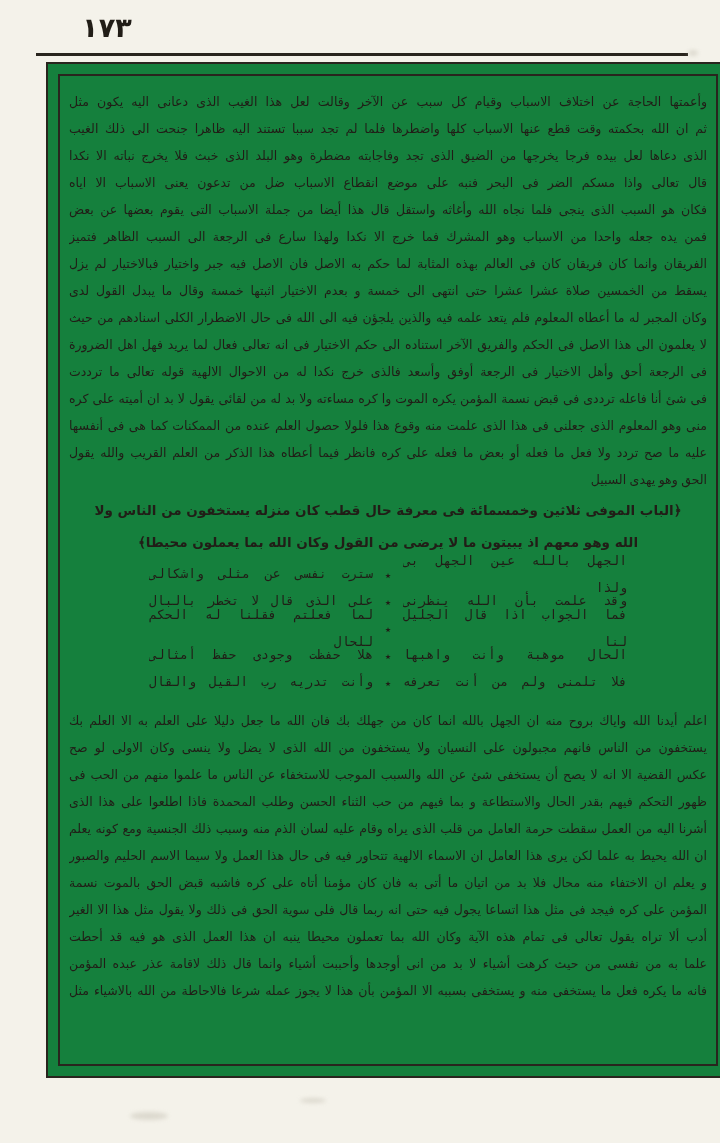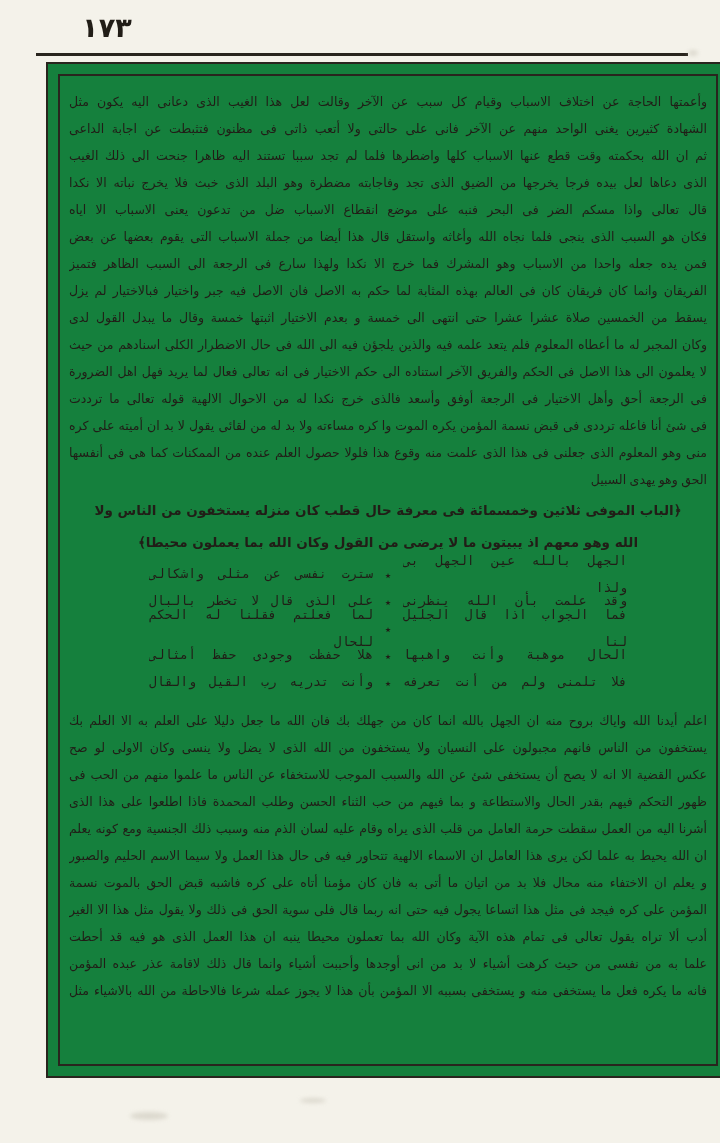--- a/index.html
+++ b/index.html
@@ -74,33 +74,33 @@
 <div class="page">
 
   <div class="page-number">١٧٣</div>
   <div class="header-rule"></div>
 
   <div class="frame">
     <div class="frame-inner">
 
       <div class="prose-a">
           <div class="text-line">وأعمتها الحاجة عن اختلاف الاسباب وقيام كل سبب عن الآخر وقالت لعل هذا الغيب الذى دعانى اليه يكون مثل</div>
-          <div class="text-line">الشهادة كثيرين يغنى الواحد منهم عن الآخر فانى على حالتى ولا أتعب ذاتى فى مظنون فتثبطت عن اجابة الداعى</div>
           <div class="text-line">ثم ان الله بحكمته وقت قطع عنها الاسباب كلها واضطرها فلما لم تجد سببا تستند اليه ظاهرا جنحت الى ذلك الغيب</div>
           <div class="text-line">الذى دعاها لعل بيده فرجا يخرجها من الضيق الذى تجد وفاجابته مضطرة وهو البلد الذى خبث فلا يخرج نباته الا نكدا</div>
           <div class="text-line">قال تعالى واذا مسكم الضر فى البحر فنبه على موضع انقطاع الاسباب ضل من تدعون يعنى الاسباب الا اياه</div>
           <div class="text-line">فكان هو السبب الذى ينجى فلما نجاه الله وأغاثه واستقل قال هذا أيضا من جملة الاسباب التى يقوم بعضها عن بعض</div>
           <div class="text-line">فمن يده جعله واحدا من الاسباب وهو المشرك فما خرج الا نكدا ولهذا سارع فى الرجعة الى السبب الظاهر فتميز</div>
           <div class="text-line">الفريقان وانما كان فريقان كان فى العالم بهذه المثابة لما حكم به الاصل فان الاصل فيه جبر واختيار فبالاختيار لم يزل</div>
           <div class="text-line">يسقط من الخمسين صلاة عشرا عشرا حتى انتهى الى خمسة و بعدم الاختيار اثبتها خمسة وقال ما يبدل القول لدى</div>
           <div class="text-line">وكان المجبر له ما أعطاه المعلوم فلم يتعد علمه فيه والذين يلجؤن فيه الى الله فى حال الاضطرار الكلى اسنادهم من حيث</div>
           <div class="text-line">لا يعلمون الى هذا الاصل فى الحكم والفريق الآخر استناده الى حكم الاختيار فى انه تعالى فعال لما يريد فهل اهل الضرورة</div>
           <div class="text-line">فى الرجعة أحق وأهل الاختيار فى الرجعة أوفق وأسعد فالذى خرج نكدا له من الاحوال الالهية قوله تعالى ما ترددت</div>
           <div class="text-line">فى شئ أنا فاعله ترددى فى قبض نسمة المؤمن يكره الموت وا كره مساءته ولا بد له من لقائى يقول لا بد ان أميته على كره</div>
           <div class="text-line">منى وهو المعلوم الذى جعلنى فى هذا الذى علمت منه وقوع هذا فلولا حصول العلم عنده من الممكنات كما هى فى أنفسها</div>
+          <div class="text-line">عليه ما صح تردد ولا فعل ما فعله أو بعض ما فعله على كره فانظر فيما أعطاه هذا الذكر من العلم القريب والله يقول</div>
         </div>
 
       <div class="text-line last-short">الحق وهو يهدى السبيل</div>
 
       <div>
         <div class="heading-line">﴿الباب الموفى ثلاثين وخمسمائة فى معرفة حال قطب كان منزله يستخفون من الناس ولا يستخفون من</div>
         <div class="heading-line">الله وهو معهم اذ يبيتون ما لا يرضى من القول وكان الله بما يعملون محيطا﴾</div>
       </div>
 
       <div class="poem">

